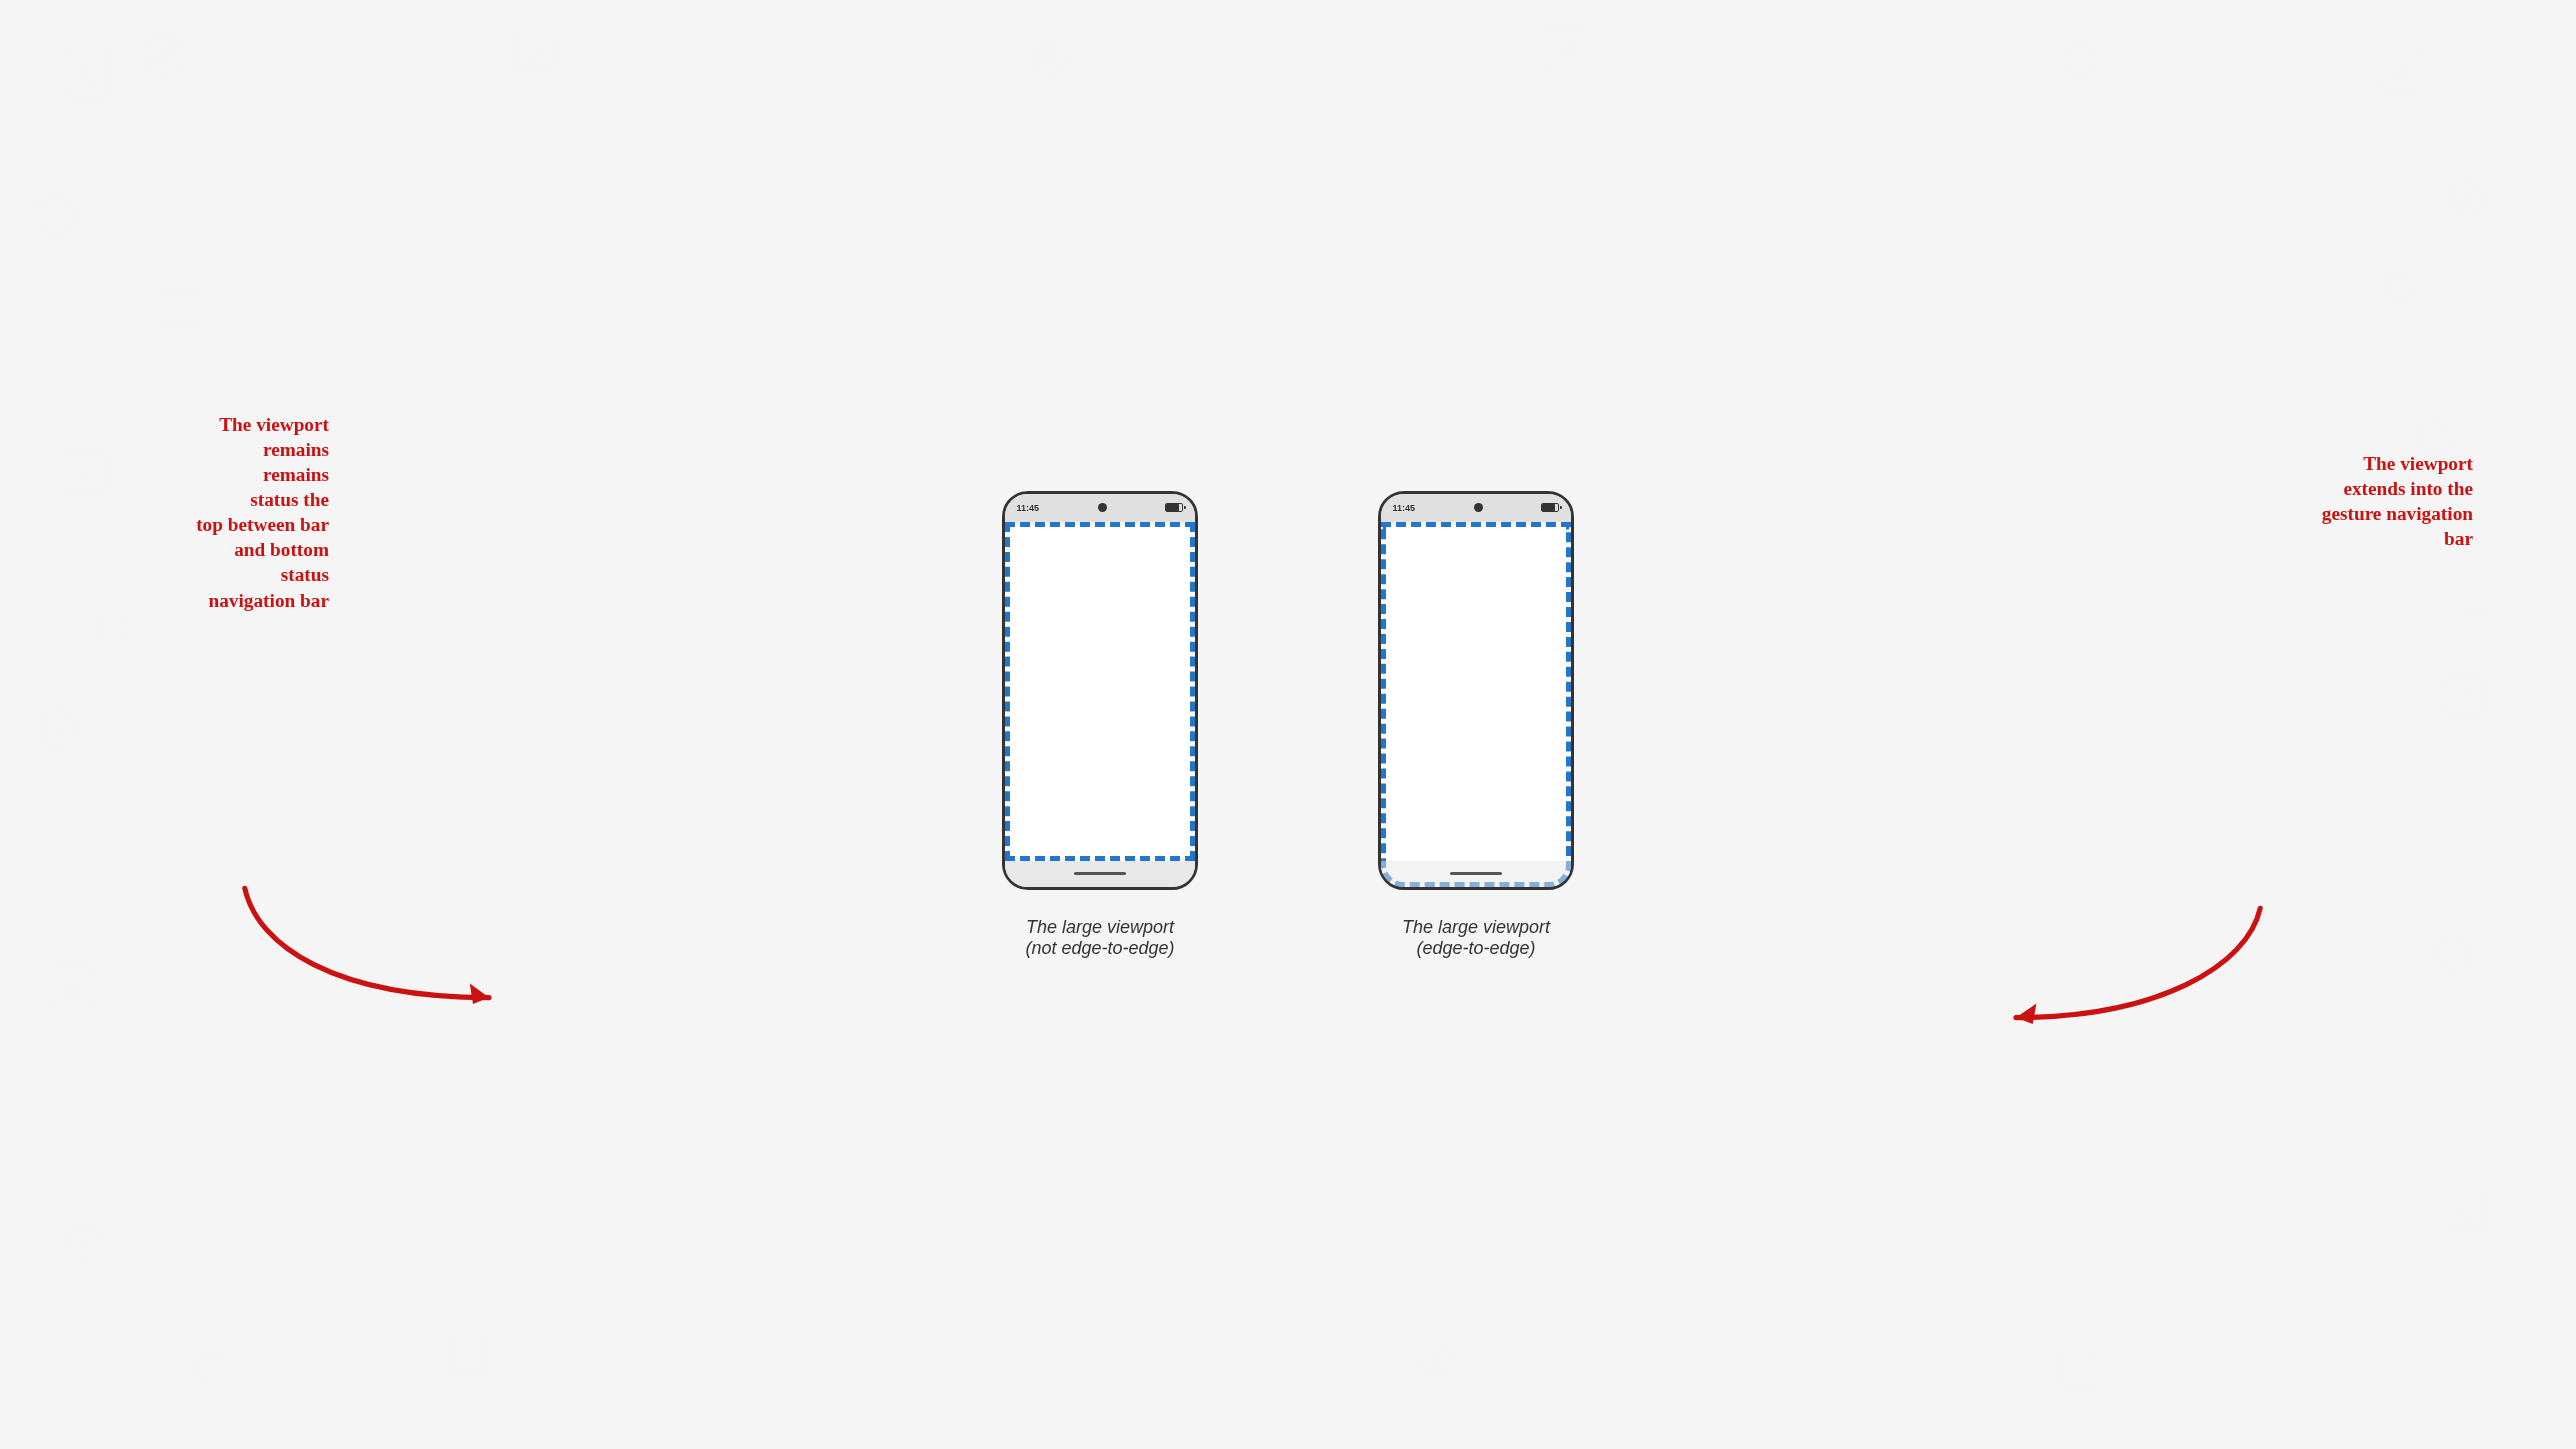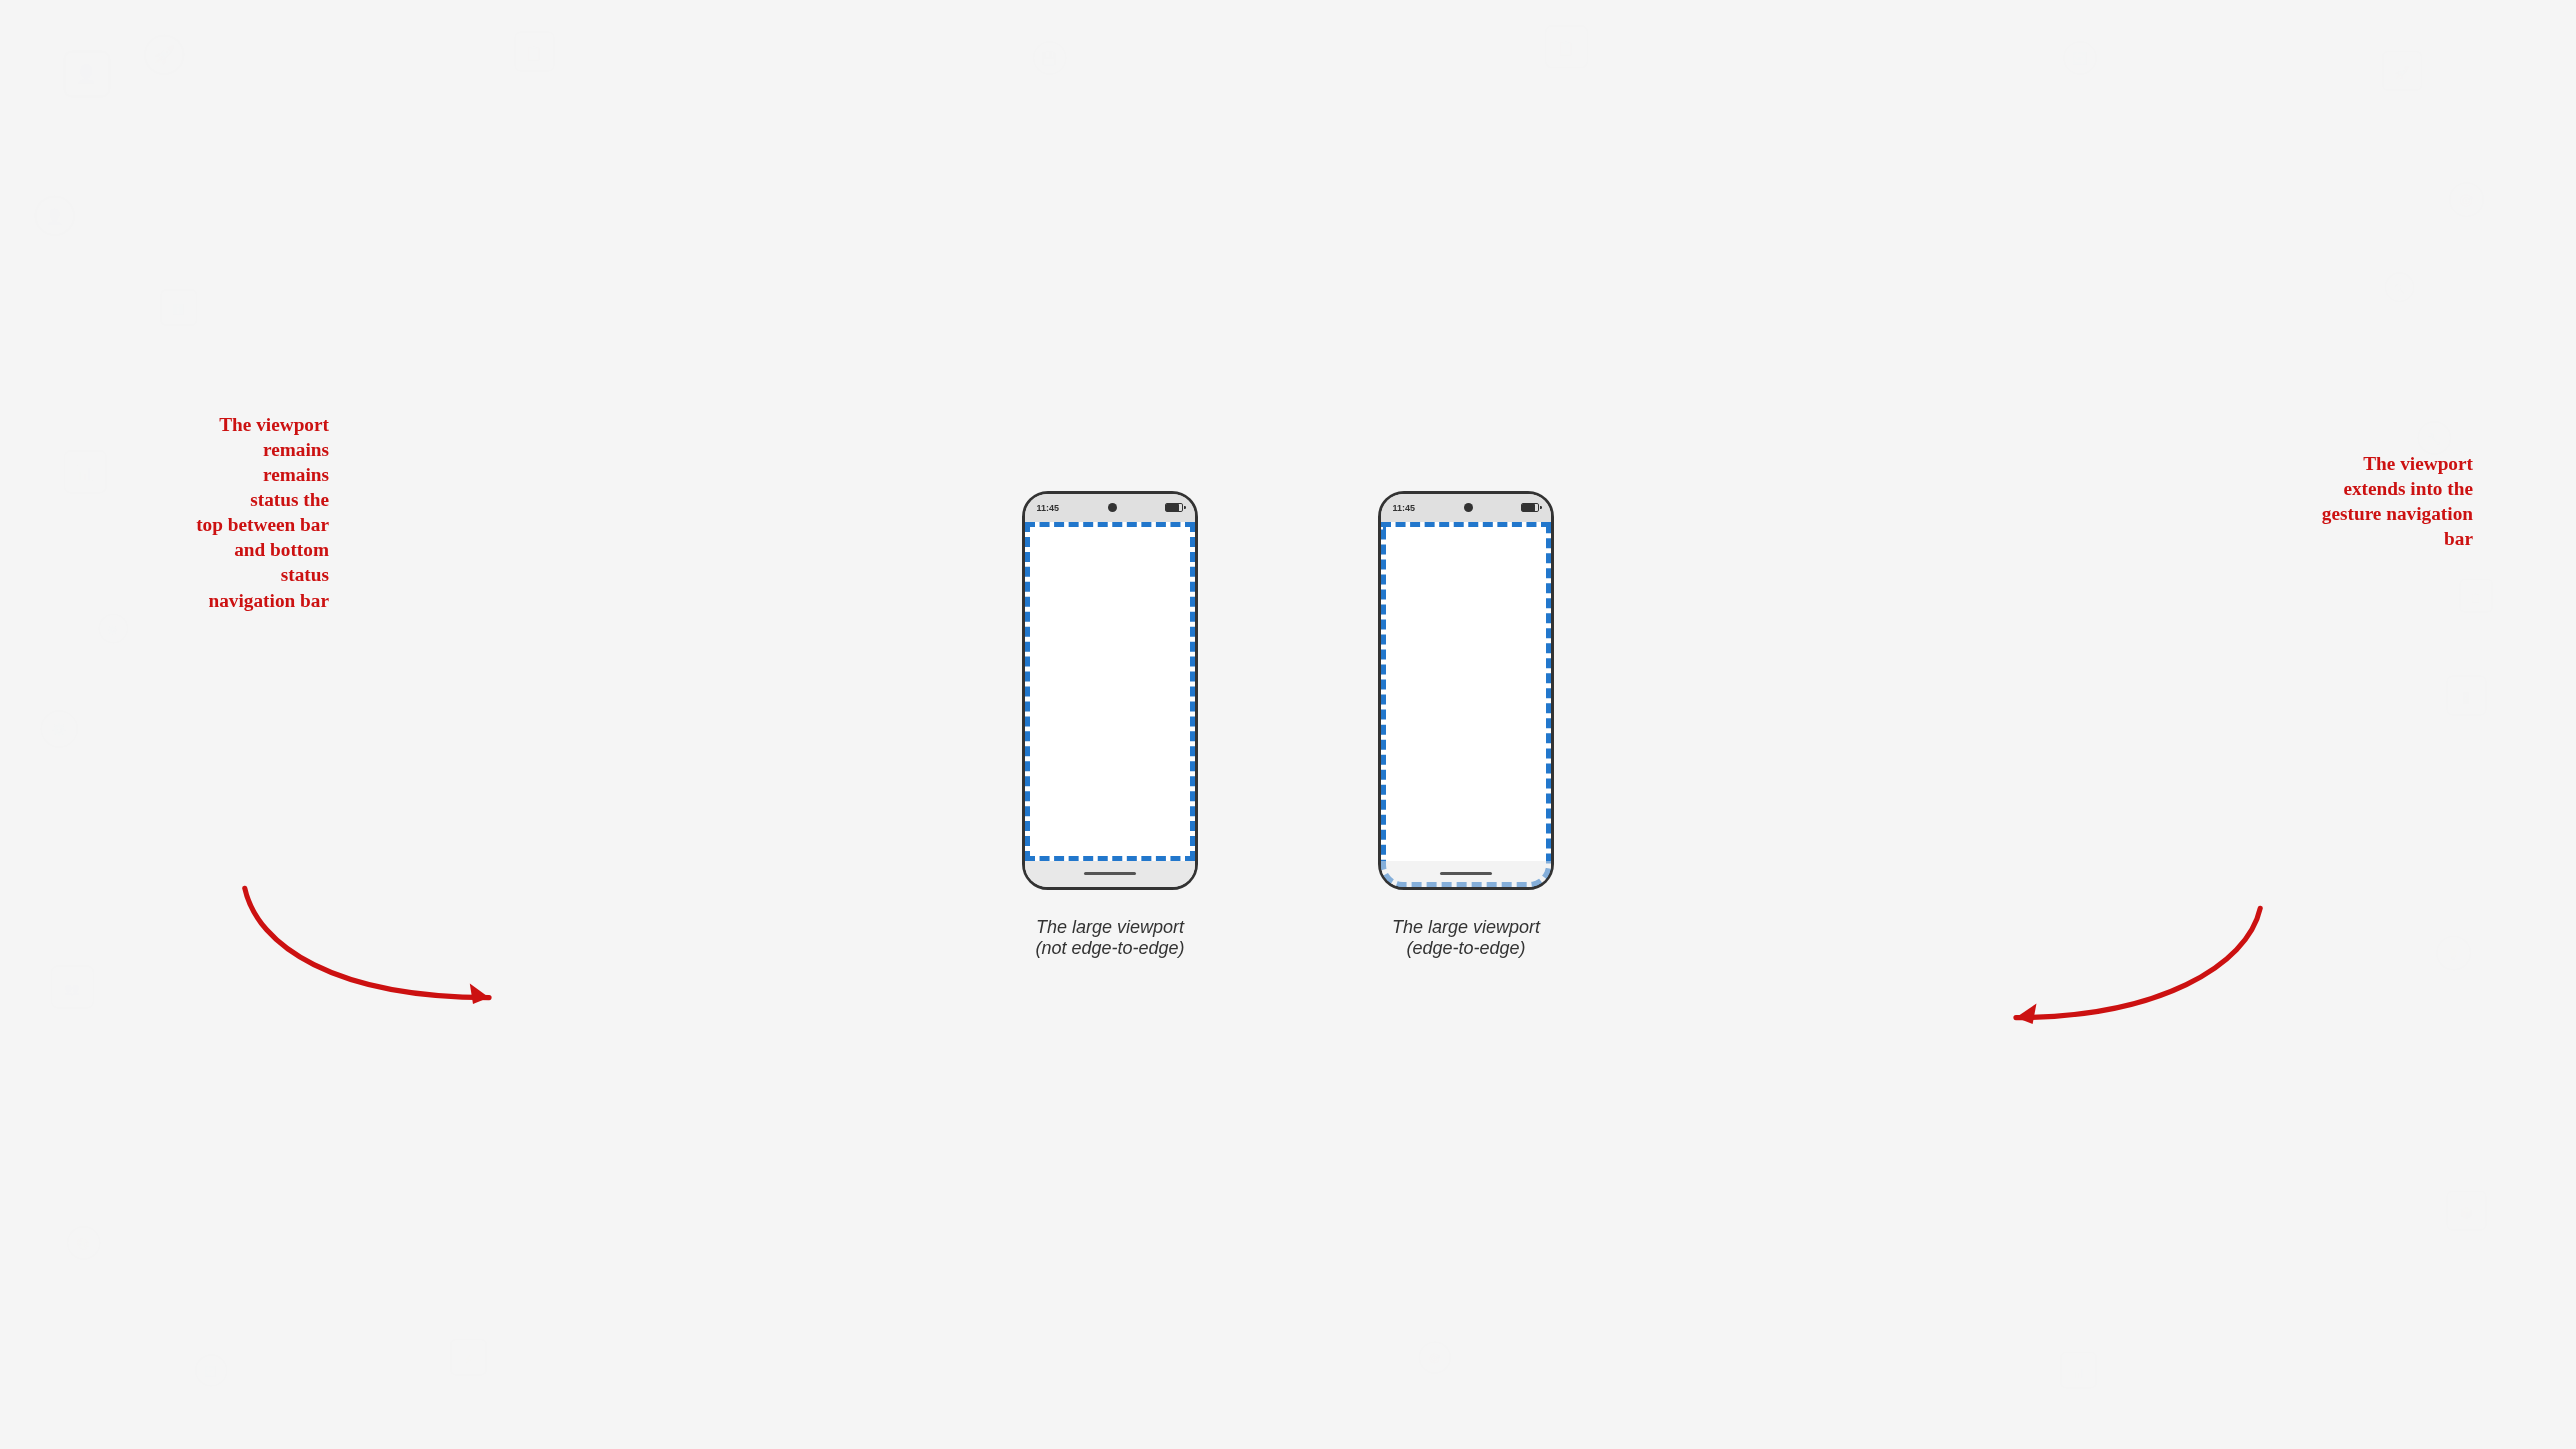--- a/index.html
+++ b/index.html
@@ -32,21 +32,21 @@
     }
 
     
     .phone-wrapper {
       display: flex;
       flex-direction: column;
       align-items: center;
     }
 
     .phone {
-      width: 176px;
+      width: 196px;
       height: 399px;
       border: 3.9px solid #333;
       border-radius: 26px;
       background: #fff;
       position: relative;
       overflow: visible;
     }
 
     
     .status-bar {

